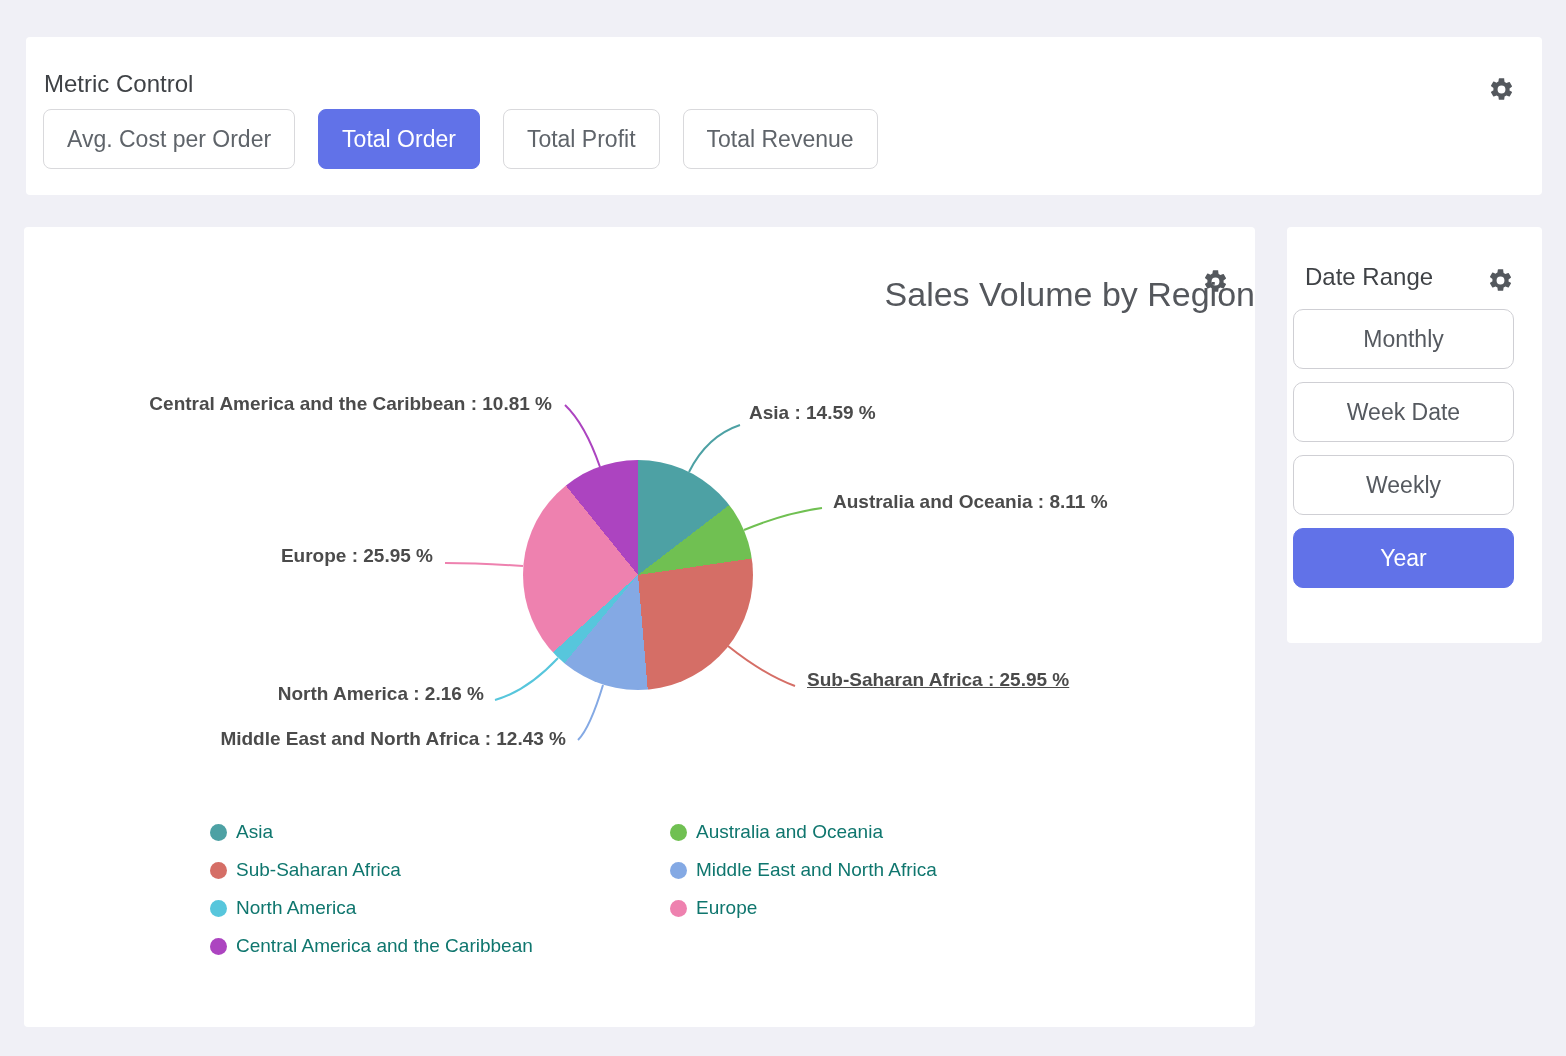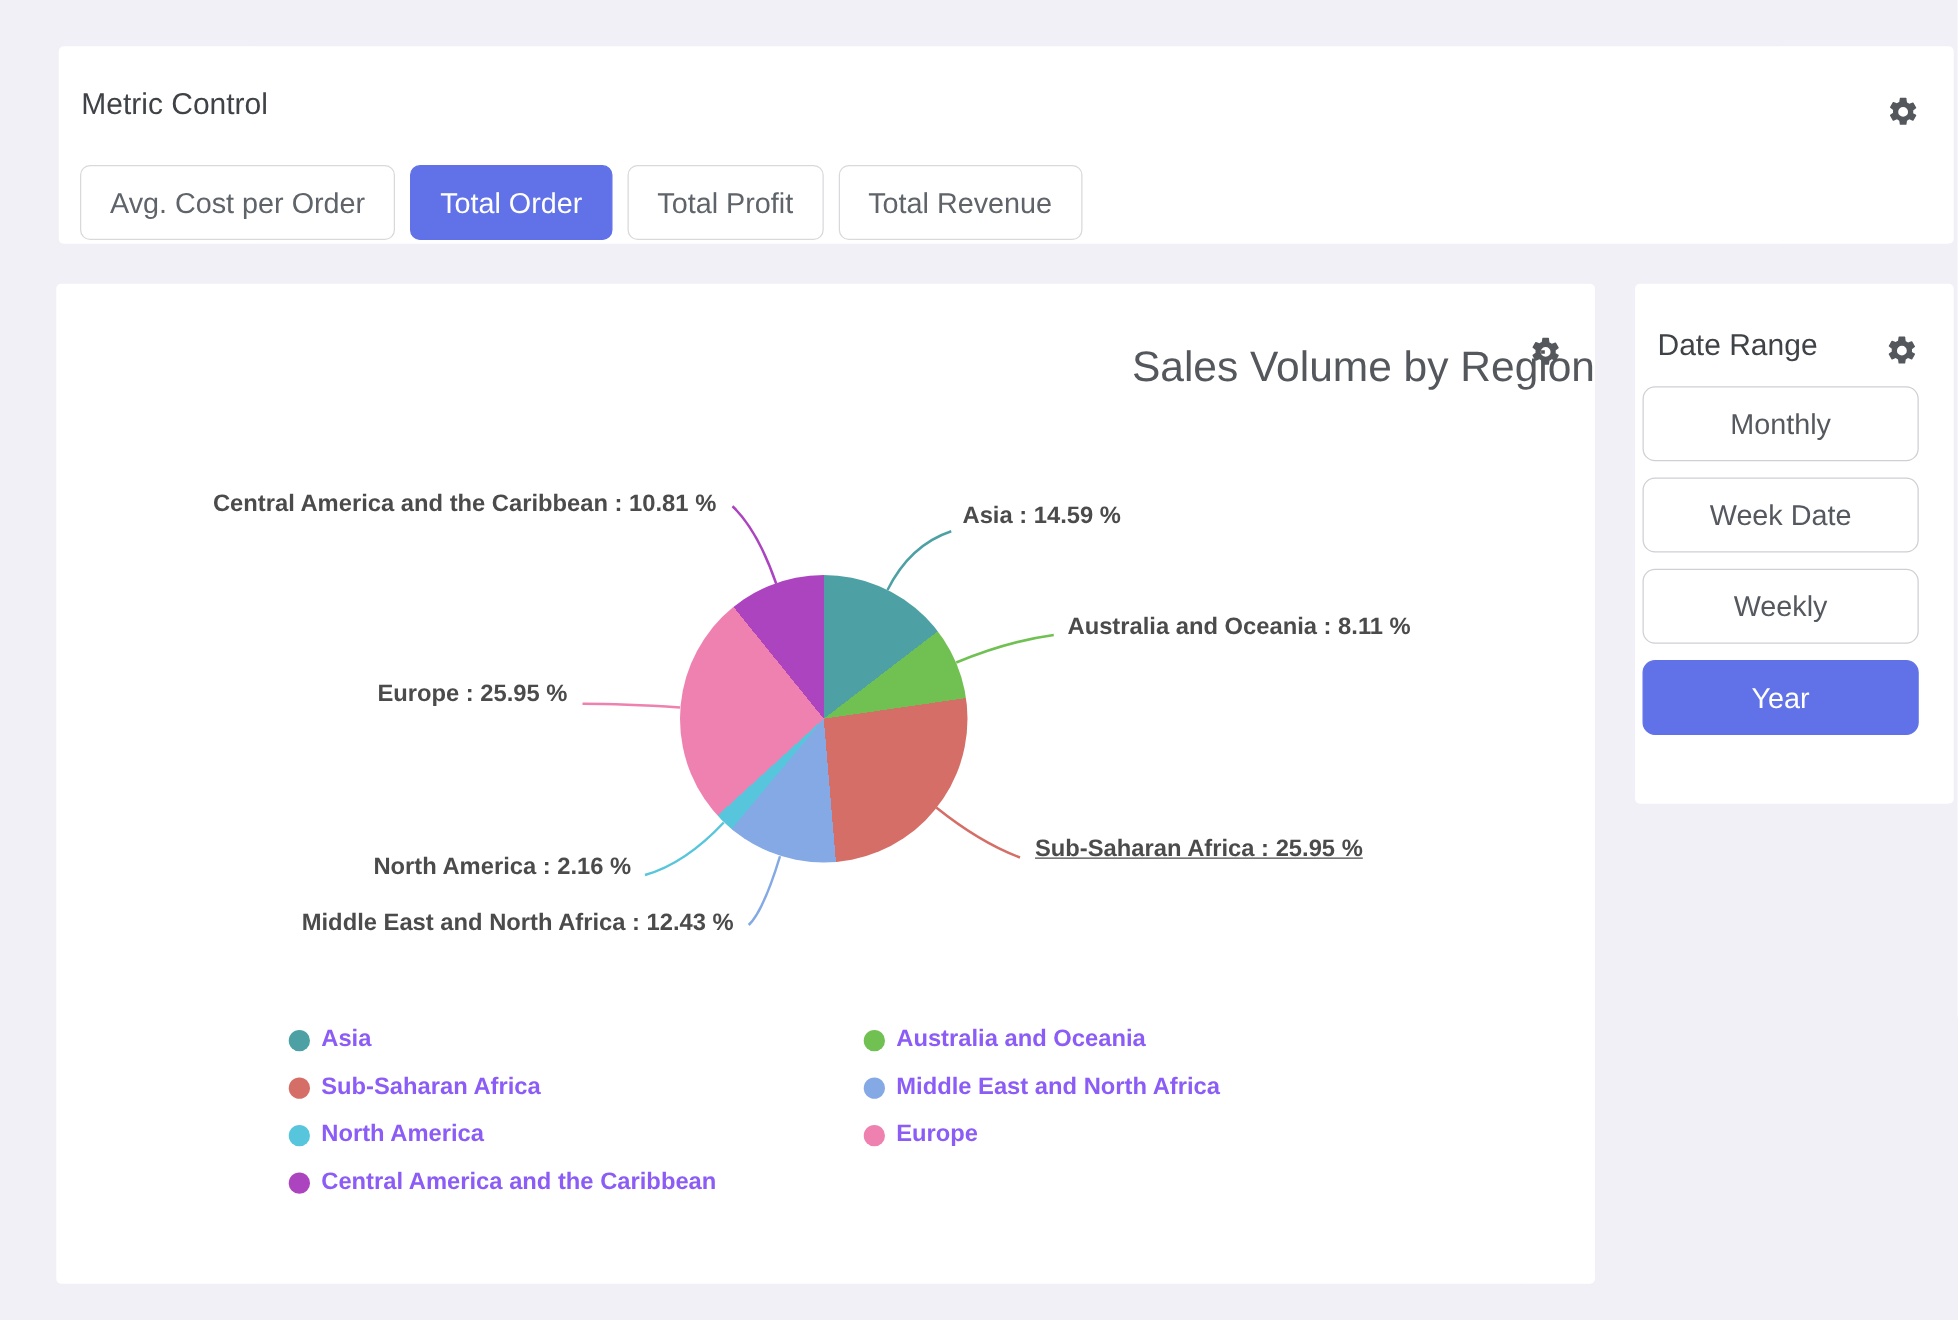--- a/index.html
+++ b/index.html
@@ -8,41 +8,40 @@
     width: 1566px; height: 1056px;
     background: #f0f0f6;
     font-family: "Liberation Sans", sans-serif;
     position: relative;
     overflow: hidden;
   }
   .panel {
     position: absolute;
     background: #ffffff;
     border-radius: 4px;
-    margin-left: 21px;
   }
   .panel-title {
     position: absolute;
     font-size: 24px;
     color: #3f4246;
   }
   .gear {
     position: absolute;
     width: 27px; height: 27px;
     fill: #54585d;
     cursor: pointer;
   }
 
   
   #metric-panel { left: 26px; top: 37px; width: 1516px; height: 158px; }
   #metric-panel .panel-title { left: 18px; top: 33px; }
   #metric-gear { left: 1462px; top: 39px; }
   .metric-buttons {
-    position: absolute; left: 17px; top: 95px;
-    display: flex; gap: 12px;
+    position: absolute; left: 17px; top: 72px;
+    display: flex; gap: 23px;
   }
   .btn {
     height: 60px;
     padding: 0 23px;
     display: flex; align-items: center; justify-content: center;
     font-size: 23px;
     color: #5f646a;
     background: #ffffff;
     border: 1.5px solid #d9d9dc;
     border-radius: 8px;
@@ -96,22 +95,22 @@
     cursor: pointer;
   }
   .legend-dot {
     width: 17px; height: 17px;
     border-radius: 50%;
     margin-right: 9px;
     flex: 0 0 auto;
   }
   .legend-label {
     font-size: 19px;
-    font-weight: bold;
-    color: #8b5cf6;
+    font-weight: normal;
+    color: #0f766e;
     white-space: nowrap;
   }
 
   
   #date-panel { left: 1287px; top: 227px; width: 255px; height: 416px; padding-left: 16px; }
   #date-panel .panel-title { left: 18px; top: 36px; }
   #date-gear { left: 200px; top: 40px; }
   .date-buttons {
     position: absolute; left: 6px; top: 82px;
     width: 221px;

